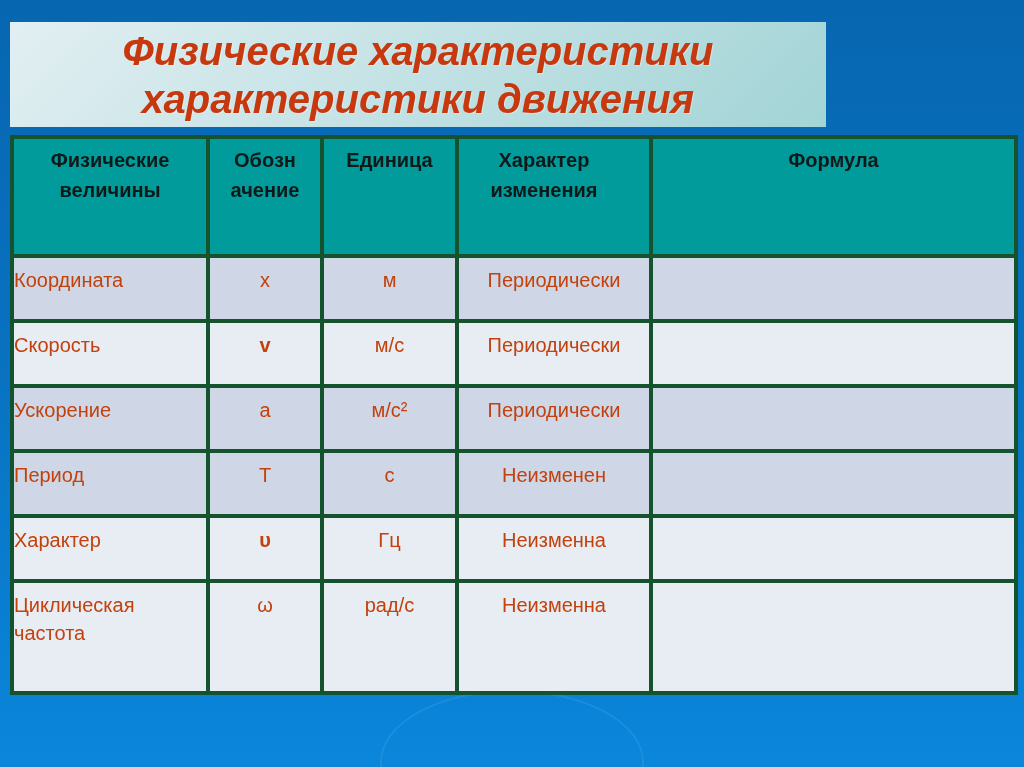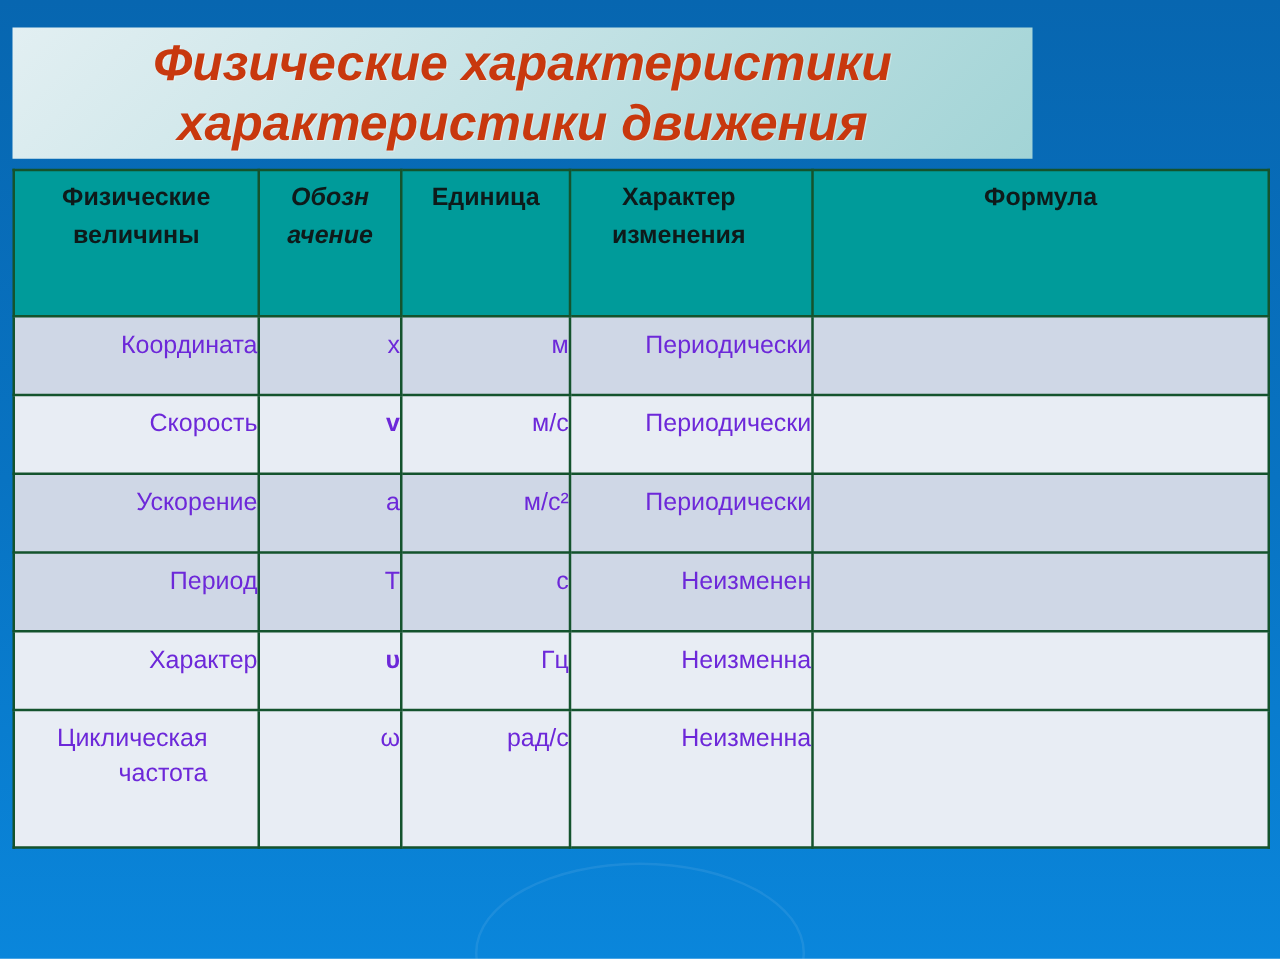--- a/index.html
+++ b/index.html
@@ -16,28 +16,28 @@
   .title-line {
     color: #c8380e; font-weight: bold; font-style: italic;
     font-size: 40px; line-height: 48px; letter-spacing: 0px;
     text-shadow: 1px 1px 0 rgba(255,255,255,0.35);
   }
   table.grid {
     position: absolute; left: 10px; top: 135px; width: 1004px;
     border-collapse: collapse; table-layout: fixed;
   }
   table.grid th, table.grid td {
-    border: 2px solid #14532d; vertical-align: top; padding: 0;
+    border: 4px solid #14532d; vertical-align: top; padding: 0;
   }
   table.grid th {
     background: #009b9a; height: 109px; font-size: 20px; font-weight: bold;
     color: #0e1a1a; text-align: center; line-height: 30px; padding-top: 6px;
   }
   table.grid td {
-    font-size: 20px; color: #6d28d9; height: 53px; line-height: 28px; padding-top: 8px; text-align: right;
+    font-size: 20px; color: #c2410c; height: 53px; line-height: 28px; padding-top: 8px;
   }
   tr.odd td { background: #cfd7e6; }
   tr.even td { background: #e8edf4; }
   td.c1 { text-align: left; padding-left: 10px; }
   td.c2, td.c3 { text-align: center; }
   td.c4 { text-align: center; }
   tr.tall td { height: 59px; }
   tr.last td { height: 100px; }
   .sym-bold { font-weight: bold; }
   .deco {
@@ -59,21 +59,21 @@
   <colgroup>
     <col style="width:196px">
       <col style="width:114px">
       <col style="width:135px">
       <col style="width:194px">
       <col style="width:365px">
   </colgroup>
   <thead>
     <tr>
       <th style="padding-left:20px;padding-right:20px;">Физические величины</th>
-      <th style="padding-left:8px;padding-right:8px;font-style:italic;">Обозн ачение</th>
+      <th style="padding-left:8px;padding-right:8px;">Обозн ачение</th>
       <th>Единица</th>
       <th style="padding-right:20px;">Характер изменения</th>
       <th>Формула</th>
     </tr>
   </thead>
   <tbody>
     <tr class="odd">
       <td class="c1">Координата</td>
       <td class="c2">x</td>
       <td class="c3">м</td>

